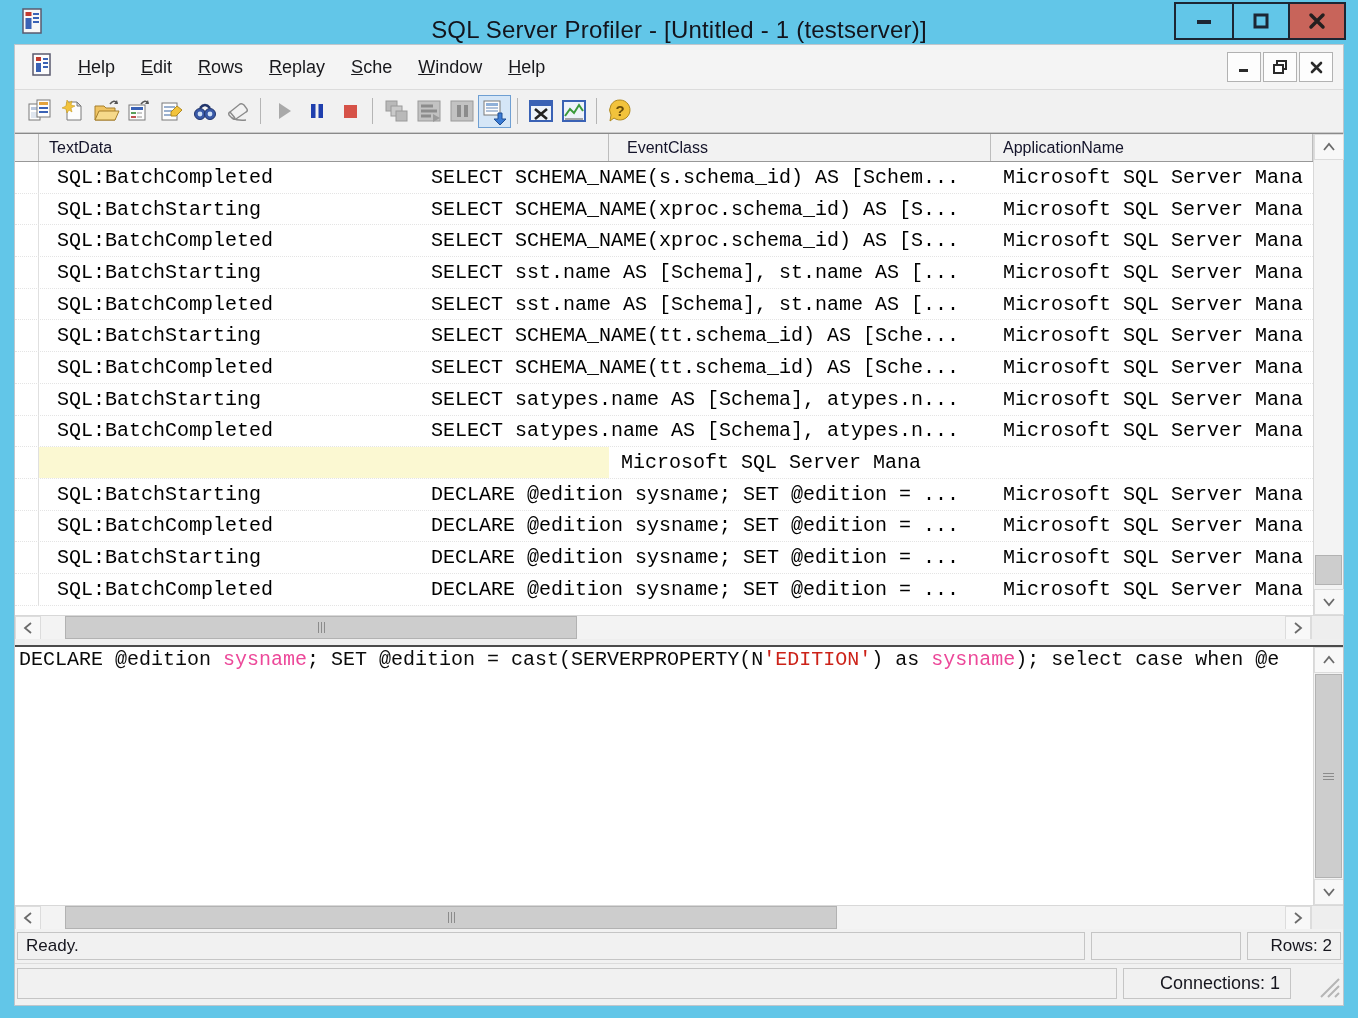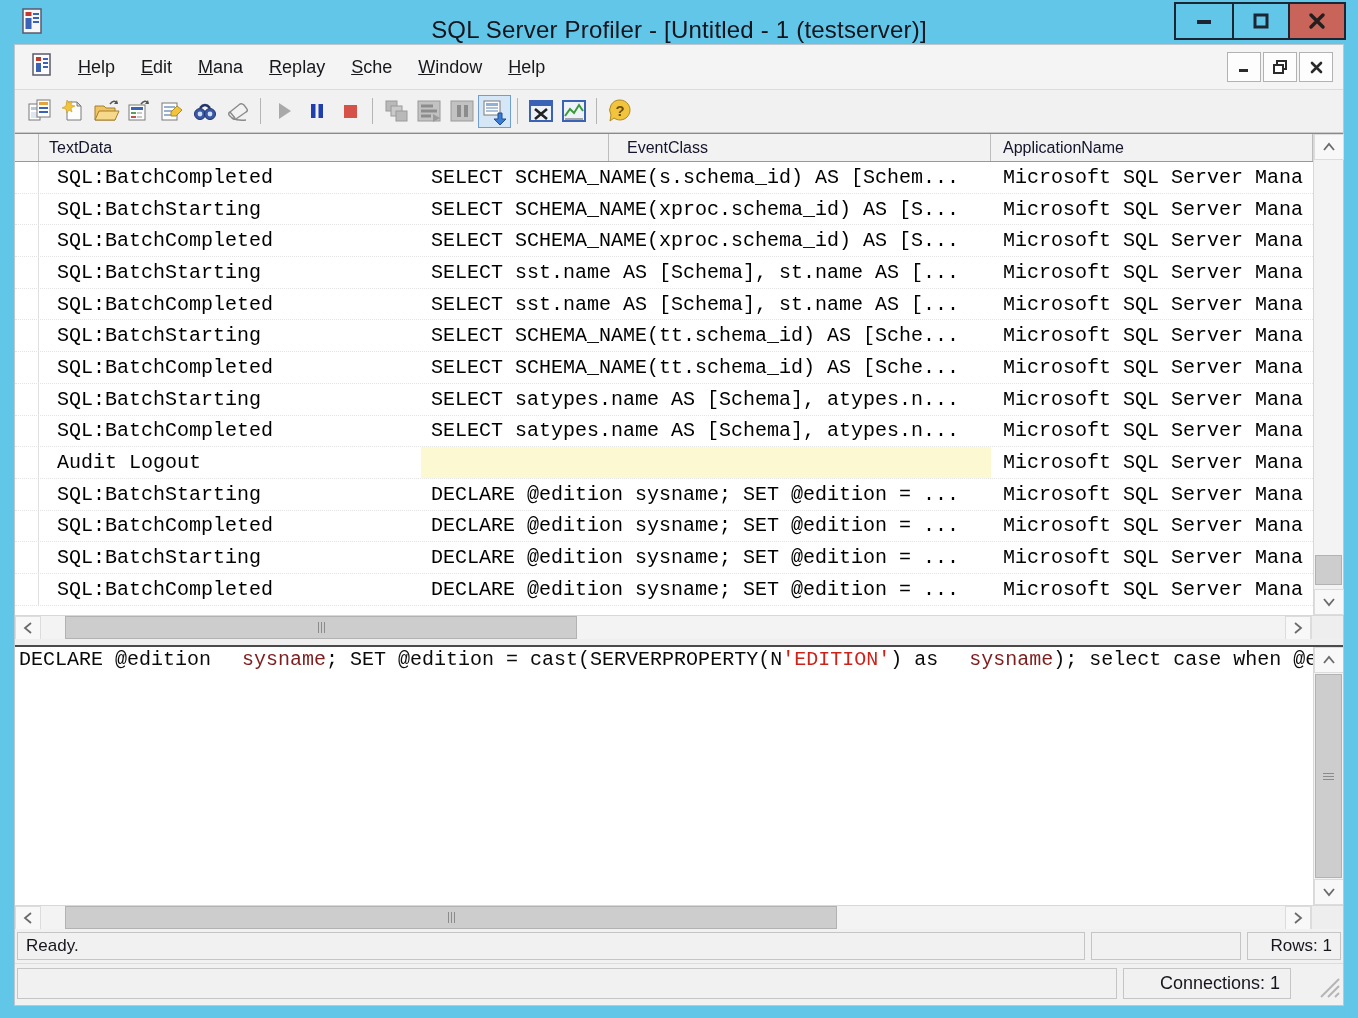--- a/index.html
+++ b/index.html
@@ -67,21 +67,21 @@
   .grip-h i { height:1px; width:11px; background:#8b8b8b; }
   .sb-corner { width:32px; flex:none; background:#eeeeee; border-left:1px solid #dcdcdc; }
 
   .splitter { height:6px; background:#efefef; flex:none; }
 
   
   .detail-wrap { flex:1; display:flex; background:#fff; border-top:2px solid #4a4a4a; overflow:hidden; }
   .detail-text { flex:1; padding:3px 0 0 4px; font-family:"Liberation Mono","DejaVu Sans Mono",monospace; font-size:20px; line-height:20px; overflow:hidden; }
   .dline { white-space:pre; height:20px; overflow:hidden; }
   .c-black { color:#0a0a0a; }
-  .c-blue  { color:#7f1d1d;margin-left:19px; }
+  .c-blue  { color:#ec4899; }
   .c-red   { color:#cc2218; }
 
   
   .status1 { height:34px; display:flex; gap:6px; padding:3px 2px; background:#f1f1f1; flex:none; font-size:17px; }
   .status2 { height:42px; display:flex; gap:6px; padding:4px 2px 6px 2px; background:#f1f1f1; border-top:1px solid #dcdcdc; flex:none; font-size:18px; }
   .sp { border:1px solid #c5c5c5; background:#f1f1f1; display:flex; align-items:center; }
   .sp-ready { flex:1; padding-left:8px; }
   .sp-mid { width:150px; }
   .sp-rows { width:94px; justify-content:flex-end; padding-right:8px; }
   .sp-long { flex:1; }
@@ -131,21 +131,21 @@
         <rect x="7" y="5" width="5" height="4" fill="#c23a2e"></rect>
         <rect x="7" y="11" width="5" height="9" fill="#3a62b5"></rect>
         <rect x="14" y="6" width="5" height="2" fill="#3a62b5"></rect>
         <rect x="14" y="10" width="5" height="2" fill="#3a62b5"></rect>
         <rect x="14" y="14" width="5" height="2" fill="#3a62b5"></rect>
       </svg>
     </span>
     <div style="display:flex">
         <div class="menu-item">Help</div>
         <div class="menu-item">Edit</div>
-        <div class="menu-item">Mana</div>
+        <div class="menu-item">Rows</div>
         <div class="menu-item">Replay</div>
         <div class="menu-item">Sche</div>
         <div class="menu-item">Window</div>
         <div class="menu-item">Help</div>
       </div>
     <div class="mdi-controls">
       <div class="mdi-btn">
         <svg width="14" height="14" viewBox="0 0 14 14">
             <rect x="2" y="9" width="9" height="3" fill="#2a2a2a"></rect>
           </svg>
@@ -356,21 +356,20 @@
           <div class="gc gc-app">Microsoft SQL Server Mana</div>
         </div>
           <div class="grow">
           <div class="gc gc-sel"></div>
           <div class="gc gc-event">SQL:BatchCompleted</div>
           <div class="gc gc-text">SELECT satypes.name AS [Schema], atypes.n...</div>
           <div class="gc gc-app">Microsoft SQL Server Mana</div>
         </div>
           <div class="grow">
           <div class="gc gc-sel"></div>
-          <div class="gc gc-event">Audit Logout</div>
           <div class="gc gc-text hl-yellow"></div>
           <div class="gc gc-app">Microsoft SQL Server Mana</div>
         </div>
           <div class="grow">
           <div class="gc gc-sel"></div>
           <div class="gc gc-event">SQL:BatchStarting</div>
           <div class="gc gc-text">DECLARE @edition sysname; SET @edition = ...</div>
           <div class="gc gc-app">Microsoft SQL Server Mana</div>
         </div>
           <div class="grow">
@@ -479,21 +478,21 @@
       <svg width="10" height="14" viewBox="0 0 10 14">
           <path d="M2 2 L8 7 L2 12" fill="none" stroke="#6b6b6b" stroke-width="1.8"></path>
         </svg>
     </div>
     <div class="sb-corner"></div>
   </div>
 
   <div class="status1">
     <div class="sp sp-ready">Ready.</div>
     <div class="sp sp-mid"></div>
-    <div class="sp sp-rows">Rows: 1</div>
+    <div class="sp sp-rows">Rows: 2</div>
   </div>
   <div class="status2">
     <div class="sp sp-long"></div>
     <div class="sp sp-conn">Connections: 1</div>
     <div class="grip-corner">
       <svg width="26" height="26" viewBox="0 0 26 26">
         <path d="M24 6 L6 24 M24 13 L13 24 M24 20 L20 24" stroke="#b5b5b5" stroke-width="2"></path>
       </svg>
     </div>
   </div>

